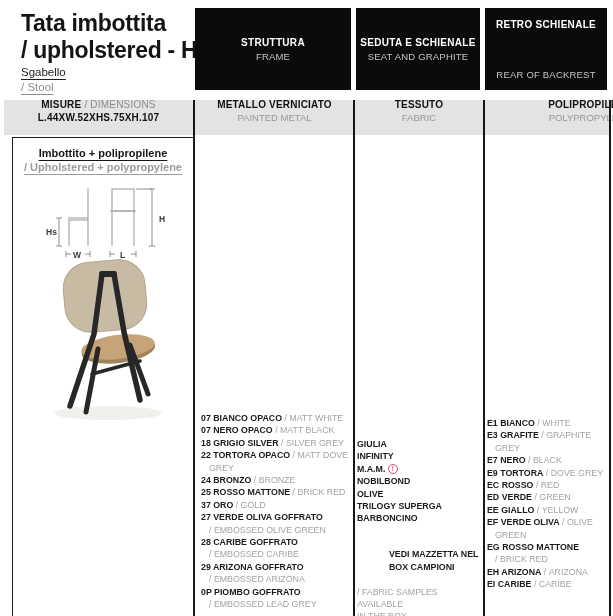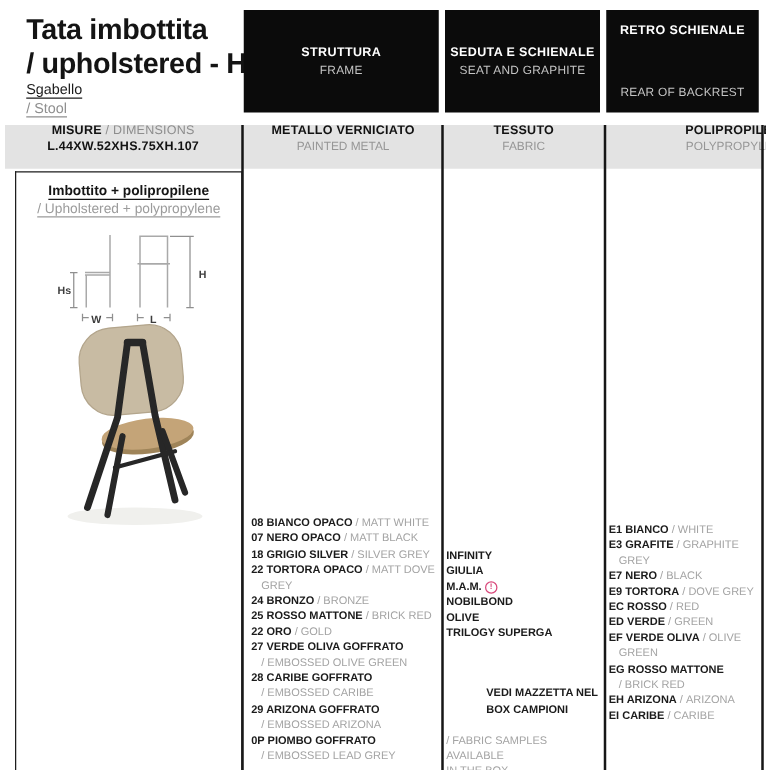--- a/index.html
+++ b/index.html
@@ -26,21 +26,21 @@
   .gcell{top:100px;height:21px;display:flex;flex-direction:column;justify-content:center;align-items:center;text-align:center;}
   .gcell .l1{font-size:10px;font-weight:700;color:#121212;letter-spacing:.2px;}
   .gcell .l1 .gray{font-weight:400;color:#8d8d8d;}
   .gcell .l2{font-size:9.5px;color:#969696;margin-top:2px;}
   .gcell .l2b{font-size:10px;font-weight:700;color:#121212;margin-top:2px;letter-spacing:.2px;}
   
   .vline{top:100px;height:516px;width:2px;background:#161616;}
   
   .pbox{left:12px;top:137px;width:182px;height:479px;box-sizing:border-box;
         border:1.5px solid #1d1d1d;border-bottom:none;}
-  .variant{left:12px;width:182px;text-align:center;text-decoration:underline;text-underline-offset:2.5px;white-space:nowrap;}
+  .variant{left:12px;width:182px;text-align:center;text-decoration:underline;text-underline-offset:2.5px;white-space:nowrap;font-weight:bold;}
   .variant-it{top:147px;font-size:11px;font-weight:700;color:#151515;}
   .variant-en{top:161px;font-size:11px;color:#9b9b9b;}
   
   .speclist{font-size:8.8px;line-height:12.4px;}
   .li-row{padding-left:8px;text-indent:-8px;}
   .speclist .it{font-weight:700;color:#1b1b1b;}
   .speclist .en{font-weight:400;color:#a3a3a3;}
   .badge{
     display:inline-block;width:8px;height:8px;line-height:8px;border-radius:50%;
     border:1px solid #d9487b;color:#d9487b;font-size:6.5px;font-weight:700;
@@ -146,55 +146,57 @@
       <path d="M66 20 L78 20" stroke-width="6"></path>
       <path d="M66 20 L58 80 L34 152" stroke-width="5.5"></path>
       <path d="M78 20 L88 78 L104 146" stroke-width="5.5"></path>
       <path d="M62 95 L50 158" stroke-width="5"></path>
       <path d="M94 91 L112 140" stroke-width="5"></path>
       <path d="M56 120 L104 107" stroke-width="3.5"></path>
     </g>
   </svg>
 
   <div class="abs speclist" style="left:201px;top:412px;width:151px;">
-      <div class="li-row"><span class="it">08 BIANCO OPACO</span><span class="en"> /&nbsp;MATT WHITE</span></div>
+      <div class="li-row"><span class="it">07 BIANCO OPACO</span><span class="en"> /&nbsp;MATT WHITE</span></div>
       <div class="li-row"><span class="it">07 NERO OPACO</span><span class="en"> /&nbsp;MATT BLACK</span></div>
       <div class="li-row"><span class="it">18 GRIGIO SILVER</span><span class="en"> /&nbsp;SILVER GREY</span></div>
       <div class="li-row"><span class="it">22 TORTORA OPACO</span><span class="en"> /&nbsp;MATT DOVE GREY</span></div>
       <div class="li-row"><span class="it">24 BRONZO</span><span class="en"> /&nbsp;BRONZE</span></div>
       <div class="li-row"><span class="it">25 ROSSO MATTONE</span><span class="en"> /&nbsp;BRICK RED</span></div>
-      <div class="li-row"><span class="it">22 ORO</span><span class="en"> /&nbsp;GOLD</span></div>
+      <div class="li-row"><span class="it">37 ORO</span><span class="en"> /&nbsp;GOLD</span></div>
       <div class="li-row"><span class="it">27 VERDE OLIVA GOFFRATO</span><span class="en"> /&nbsp;EMBOSSED OLIVE GREEN</span></div>
       <div class="li-row"><span class="it">28 CARIBE GOFFRATO</span><span class="en"> /&nbsp;EMBOSSED CARIBE</span></div>
       <div class="li-row"><span class="it">29 ARIZONA GOFFRATO</span><span class="en"> /&nbsp;EMBOSSED ARIZONA</span></div>
       <div class="li-row"><span class="it">0P PIOMBO GOFFRATO</span><span class="en"> /&nbsp;EMBOSSED LEAD GREY</span></div>
     </div>
 
   <div class="abs speclist" style="left:357px;top:438px;width:124px;">
+      <div class="li-row"><span class="it">GIULIA</span></div>
       <div class="li-row"><span class="it">INFINITY</span></div>
-      <div class="li-row"><span class="it">GIULIA</span></div>
       <div class="li-row"><span class="it">M.A.M.</span> <span class="badge">!</span></div>
       <div class="li-row"><span class="it">NOBILBOND</span></div>
       <div class="li-row"><span class="it">OLIVE</span></div>
       <div class="li-row"><span class="it">TRILOGY SUPERGA</span></div>
+      <div class="li-row"><span class="it">BARBONCINO</span></div>
     </div>
 
   <div class="abs note" style="left:357px;top:536px;width:124px;">
     <div class="nit">VEDI MAZZETTA NEL
 BOX CAMPIONI</div>
     <div class="nen">/ FABRIC SAMPLES AVAILABLE
 IN THE BOX</div>
   </div>
 
   <div class="abs speclist" style="left:487px;top:417px;width:121px;">
       <div class="li-row"><span class="it">E1 BIANCO</span><span class="en"> /&nbsp;WHITE</span></div>
       <div class="li-row"><span class="it">E3 GRAFITE</span><span class="en"> /&nbsp;GRAPHITE GREY</span></div>
       <div class="li-row"><span class="it">E7 NERO</span><span class="en"> /&nbsp;BLACK</span></div>
       <div class="li-row"><span class="it">E9 TORTORA</span><span class="en"> /&nbsp;DOVE GREY</span></div>
       <div class="li-row"><span class="it">EC ROSSO</span><span class="en"> /&nbsp;RED</span></div>
       <div class="li-row"><span class="it">ED VERDE</span><span class="en"> /&nbsp;GREEN</span></div>
+      <div class="li-row"><span class="it">EE GIALLO</span><span class="en"> /&nbsp;YELLOW</span></div>
       <div class="li-row"><span class="it">EF VERDE OLIVA</span><span class="en"> /&nbsp;OLIVE GREEN</span></div>
       <div class="li-row"><span class="it">EG ROSSO MATTONE</span><span class="en"> /&nbsp;BRICK RED</span></div>
       <div class="li-row"><span class="it">EH ARIZONA</span><span class="en"> /&nbsp;ARIZONA</span></div>
       <div class="li-row"><span class="it">EI CARIBE</span><span class="en"> /&nbsp;CARIBE</span></div>
     </div>
 
 </div>
 
 </body></html>

